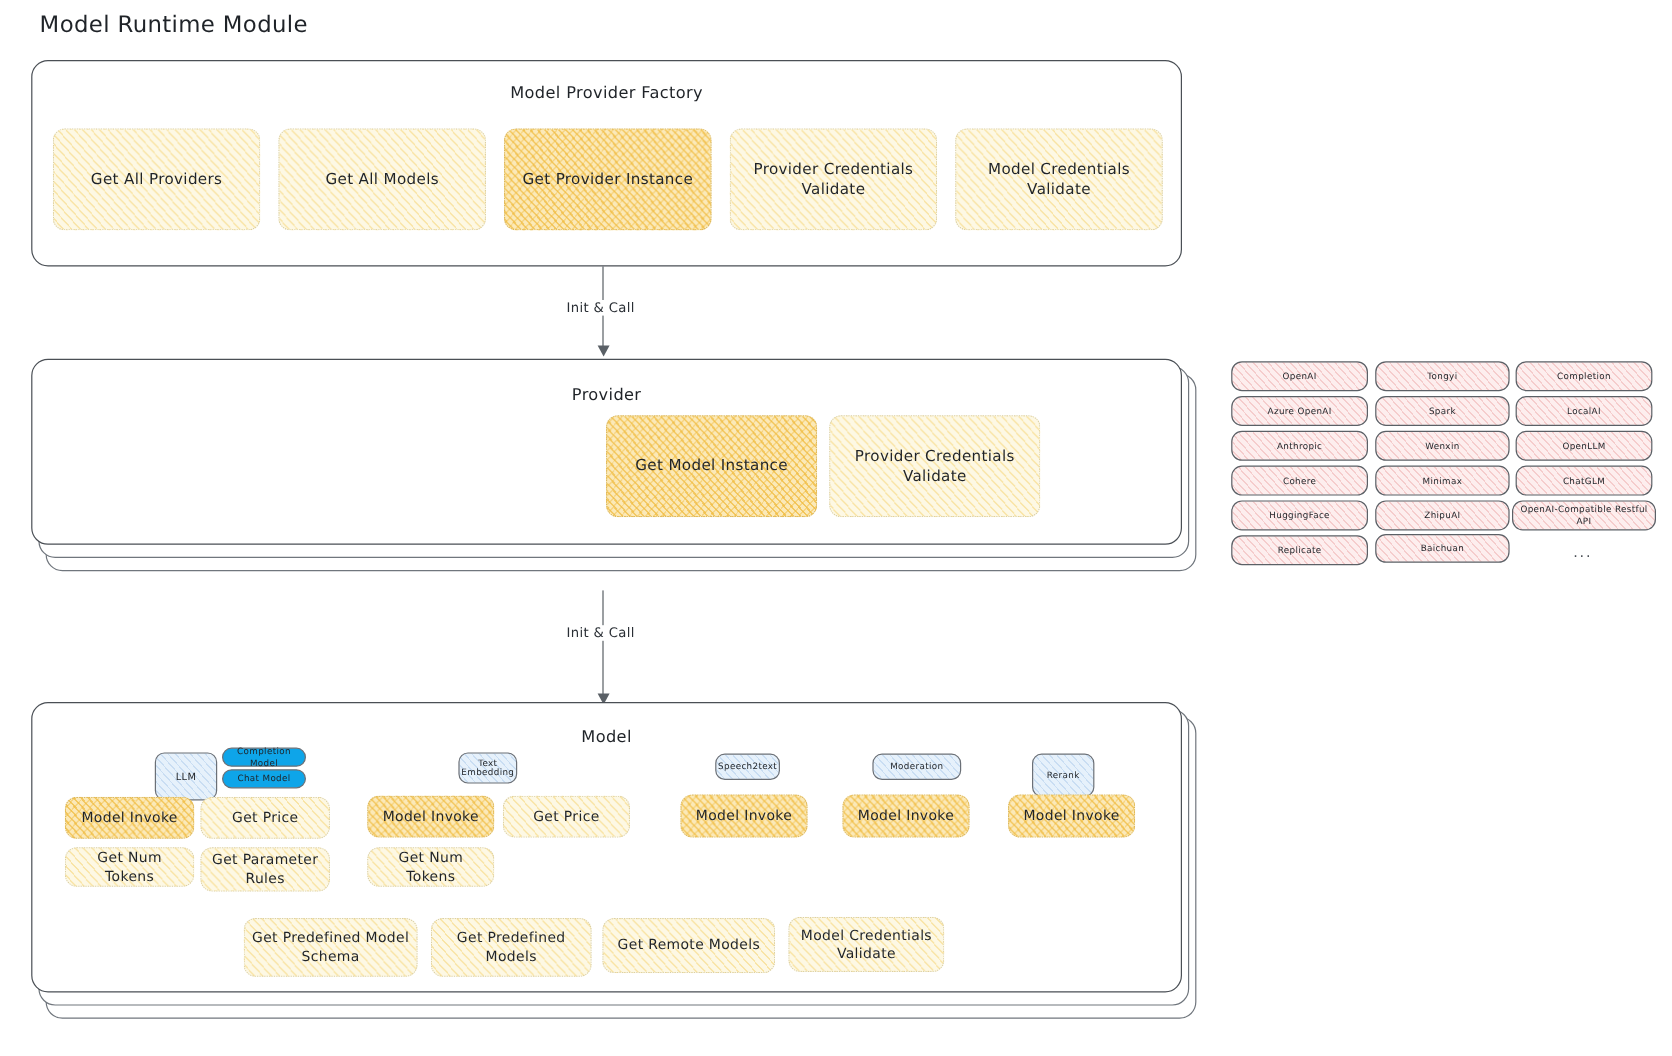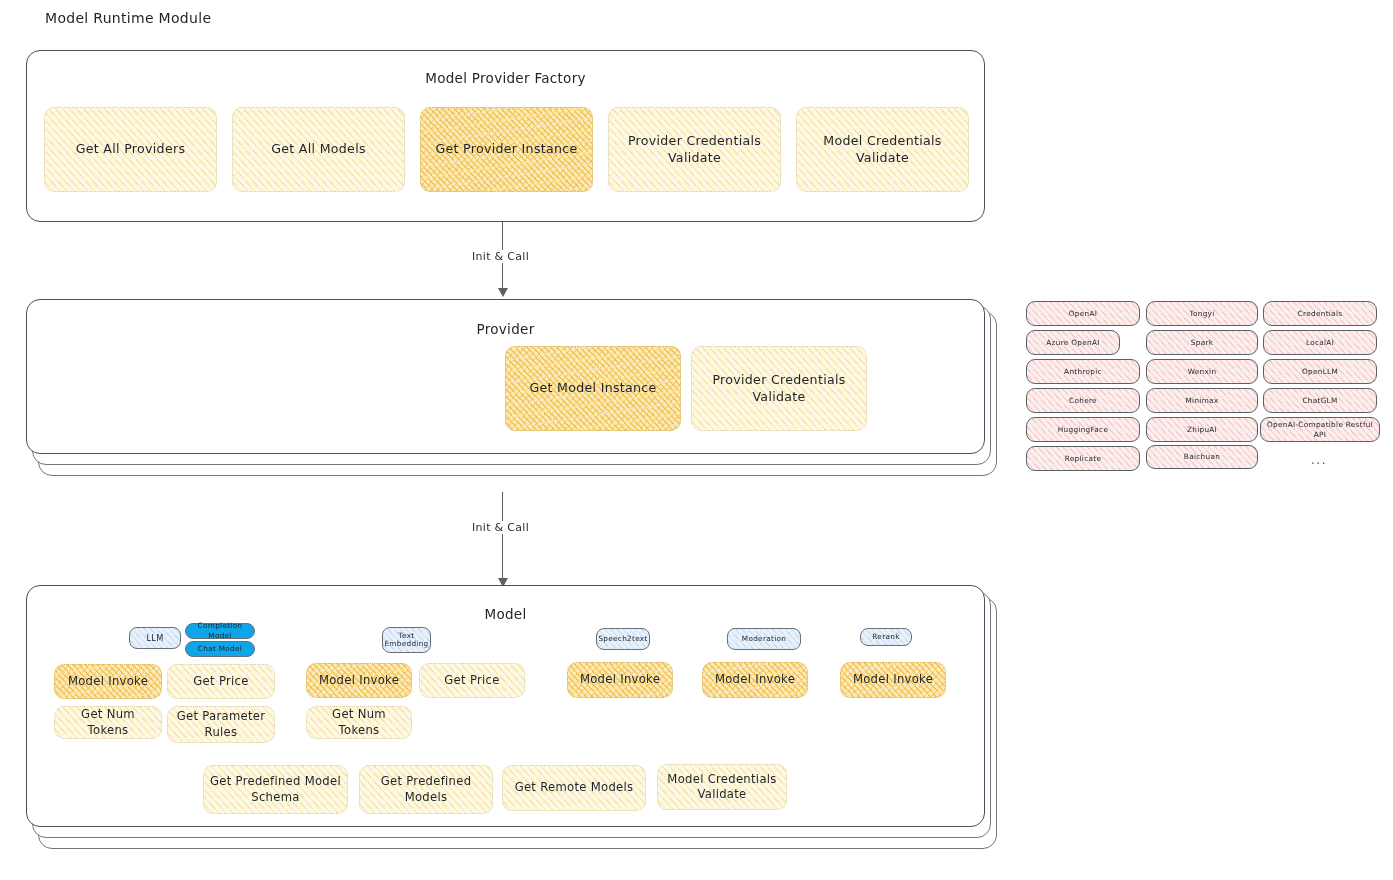--- a/index.html
+++ b/index.html
@@ -10,21 +10,21 @@
     overflow: hidden;
   }
   #root { position: relative; width: 1393px; height: 880px; }
 
   
   .hw { font-family: "DejaVu Sans", sans-serif; color: #1f2328; letter-spacing: .3px; }
 
   
   #page-title {
     position: absolute; left: 33px; top: 10px;
-    font-size: 14px; color: #1f2328; white-space: nowrap; margin-left: 12px;
+    font-size: 19px; color: #1f2328; white-space: nowrap;
   }
 
   
   .panel {
     position: absolute;
     background: #ffffff;
     border: 1.3px solid #4a4f55;
     border-radius: 14px;
   }
   .panel-stack {
@@ -137,60 +137,60 @@
   <div class="panel-stack" style="left:38px; top:311px; width:959px; height:165px;"></div>
   <div class="panel-stack" style="left:32px; top:305px; width:959px; height:160px;"></div>
   <div class="panel" style="left:26px; top:299px; width:959px; height:155px; z-index:1;">
     <div class="panel-title hw" style="top:21px;">Provider</div>
   </div>
 
   <div class="sbox y-strong hw f15" style="left:505px; top:346px; width:176px; height:85px; z-index:2;">Get Model Instance</div>
   <div class="sbox y-light hw f15" style="left:691px; top:346px; width:176px; height:85px; z-index:2;">Provider Credentials Validate</div>
 
   <div class="sbox rose hw f9" style="left:1026px; top:301px; width:114px; height:25px;">OpenAI</div>
-  <div class="sbox rose hw f9" style="left:1026px; top:330px; width:94px; height:25px;">Azure OpenAI</div>
+  <div class="sbox rose hw f9" style="left:1026px; top:330px; width:114px; height:25px;">Azure OpenAI</div>
   <div class="sbox rose hw f9" style="left:1026px; top:359px; width:114px; height:25px;">Anthropic</div>
   <div class="sbox rose hw f9" style="left:1026px; top:388px; width:114px; height:25px;">Cohere</div>
   <div class="sbox rose hw f9" style="left:1026px; top:417px; width:114px; height:25px;">HuggingFace</div>
   <div class="sbox rose hw f9" style="left:1026px; top:446px; width:114px; height:25px;">Replicate</div>
 
   <div class="sbox rose hw f9" style="left:1146px; top:301px; width:112px; height:25px;">Tongyi</div>
   <div class="sbox rose hw f9" style="left:1146px; top:330px; width:112px; height:25px;">Spark</div>
   <div class="sbox rose hw f9" style="left:1146px; top:359px; width:112px; height:25px;">Wenxin</div>
   <div class="sbox rose hw f9" style="left:1146px; top:388px; width:112px; height:25px;">Minimax</div>
   <div class="sbox rose hw f9" style="left:1146px; top:417px; width:112px; height:25px;">ZhipuAI</div>
   <div class="sbox rose hw f9" style="left:1146px; top:445px; width:112px; height:24px;">Baichuan</div>
 
-  <div class="sbox rose hw f9" style="left:1263px; top:301px; width:114px; height:25px;">Credentials</div>
+  <div class="sbox rose hw f9" style="left:1263px; top:301px; width:114px; height:25px;">Completion</div>
   <div class="sbox rose hw f9" style="left:1263px; top:330px; width:114px; height:25px;">LocalAI</div>
   <div class="sbox rose hw f9" style="left:1263px; top:359px; width:114px; height:25px;">OpenLLM</div>
   <div class="sbox rose hw f9" style="left:1263px; top:388px; width:114px; height:25px;">ChatGLM</div>
   <div class="sbox rose hw f9" style="left:1260px; top:417px; width:120px; height:25px;">OpenAI-Compatible Restful API</div>
   <div class="ellipsis hw" style="left:1311px; top:453px;">...</div>
 
   <div class="arrow-wrap" style="left:502px; top:492px; height:92px;">
     <div class="arrow-line" style="height:87px;"></div>
     <div class="arrow-head" style="top:86px;"></div>
     <div class="arrow-label hw" style="left:-33px; top:29px;">Init &amp; Call</div>
   </div>
 
   <div class="panel-stack" style="left:38px; top:597px; width:959px; height:252px;"></div>
   <div class="panel-stack" style="left:32px; top:591px; width:959px; height:247px;"></div>
   <div class="panel" style="left:26px; top:585px; width:959px; height:242px; z-index:1;">
     <div class="panel-title hw" style="top:20px;">Model</div>
   </div>
 
-  <div class="sbox blue hw f10" style="left:129px; top:627px; width:52px; height:22px; z-index:2;">LLM</div>
+  <div class="sbox blue hw f10" style="left:129px; top:627px; width:52px; height:40px; z-index:2;">LLM</div>
   <div class="sbox white hw f9" style="left:185px; top:623px; width:70px; height:16px; z-index:2;">Completion Model</div>
   <div class="sbox white hw f9" style="left:185px; top:641px; width:70px; height:16px; z-index:2;">Chat Model</div>
 
   <div class="sbox blue hw f9" style="left:382px; top:627px; width:49px; height:26px; z-index:2; line-height:1.15;">Text Embedding</div>
   <div class="sbox blue hw f9" style="left:596px; top:628px; width:54px; height:22px; z-index:2;">Speech2text</div>
   <div class="sbox blue hw f9" style="left:727px; top:628px; width:74px; height:22px; z-index:2;">Moderation</div>
-  <div class="sbox blue hw f9" style="left:860px; top:628px; width:52px; height:18px; z-index:2;">Rerank</div>
+  <div class="sbox blue hw f9" style="left:860px; top:628px; width:52px; height:36px; z-index:2;">Rerank</div>
   <div class="ellipsis hw" style="left:952px; top:632px; font-size:10px;">...</div>
 
   <div class="sbox y-strong hw f13" style="left:54px; top:664px; width:108px; height:35px; z-index:2;">Model Invoke</div>
   <div class="sbox y-light hw f13" style="left:167px; top:664px; width:108px; height:35px; z-index:2;">Get Price</div>
   <div class="sbox y-light hw f13" style="left:54px; top:706px; width:108px; height:33px; z-index:2;">Get Num Tokens</div>
   <div class="sbox y-light hw f13" style="left:167px; top:706px; width:108px; height:37px; z-index:2;">Get Parameter Rules</div>
 
   <div class="sbox y-strong hw f13" style="left:306px; top:663px; width:106px; height:35px; z-index:2;">Model Invoke</div>
   <div class="sbox y-light hw f13" style="left:419px; top:663px; width:106px; height:35px; z-index:2;">Get Price</div>
   <div class="sbox y-light hw f13" style="left:306px; top:706px; width:106px; height:33px; z-index:2;">Get Num Tokens</div>

